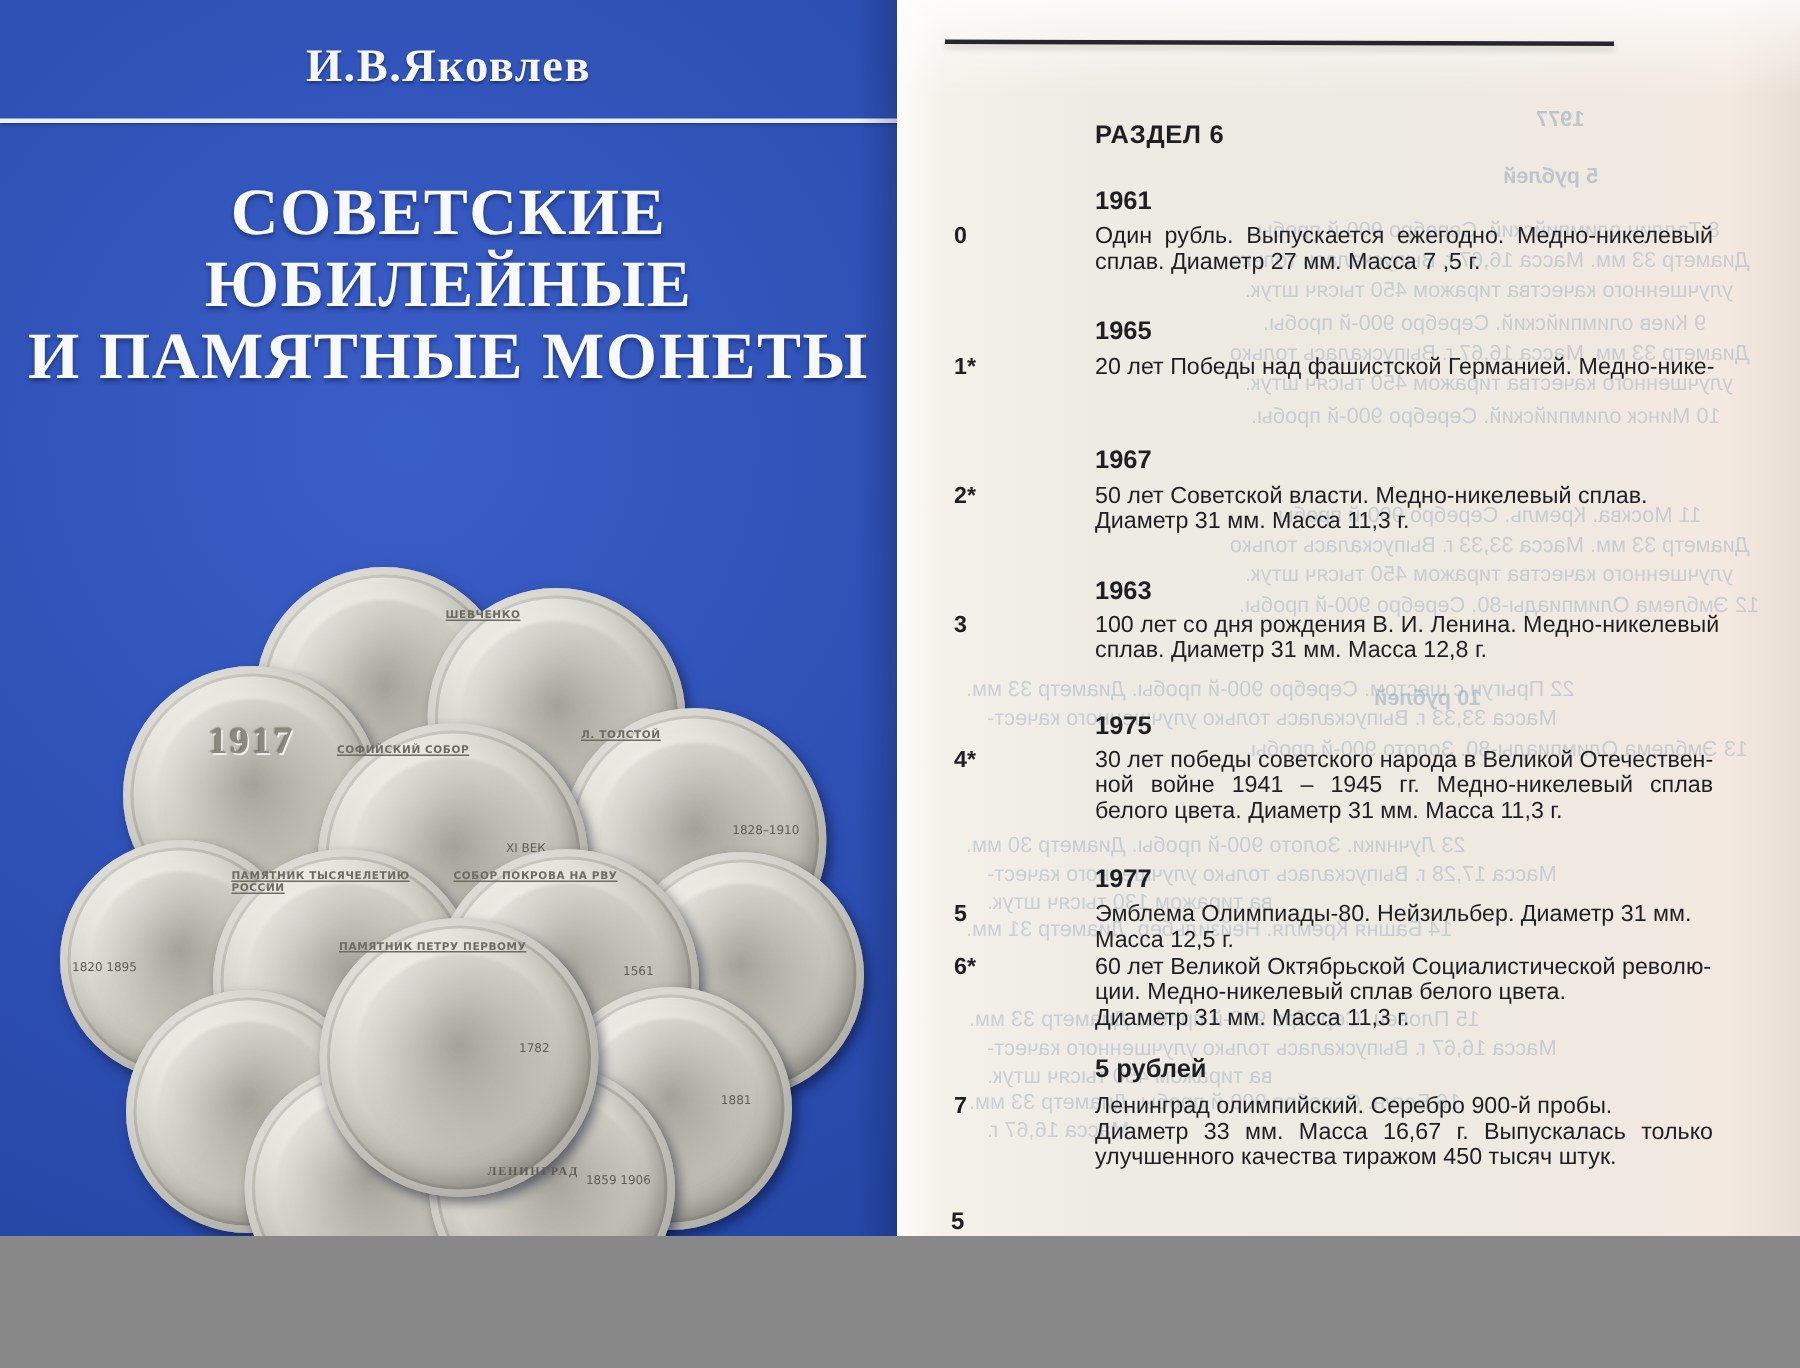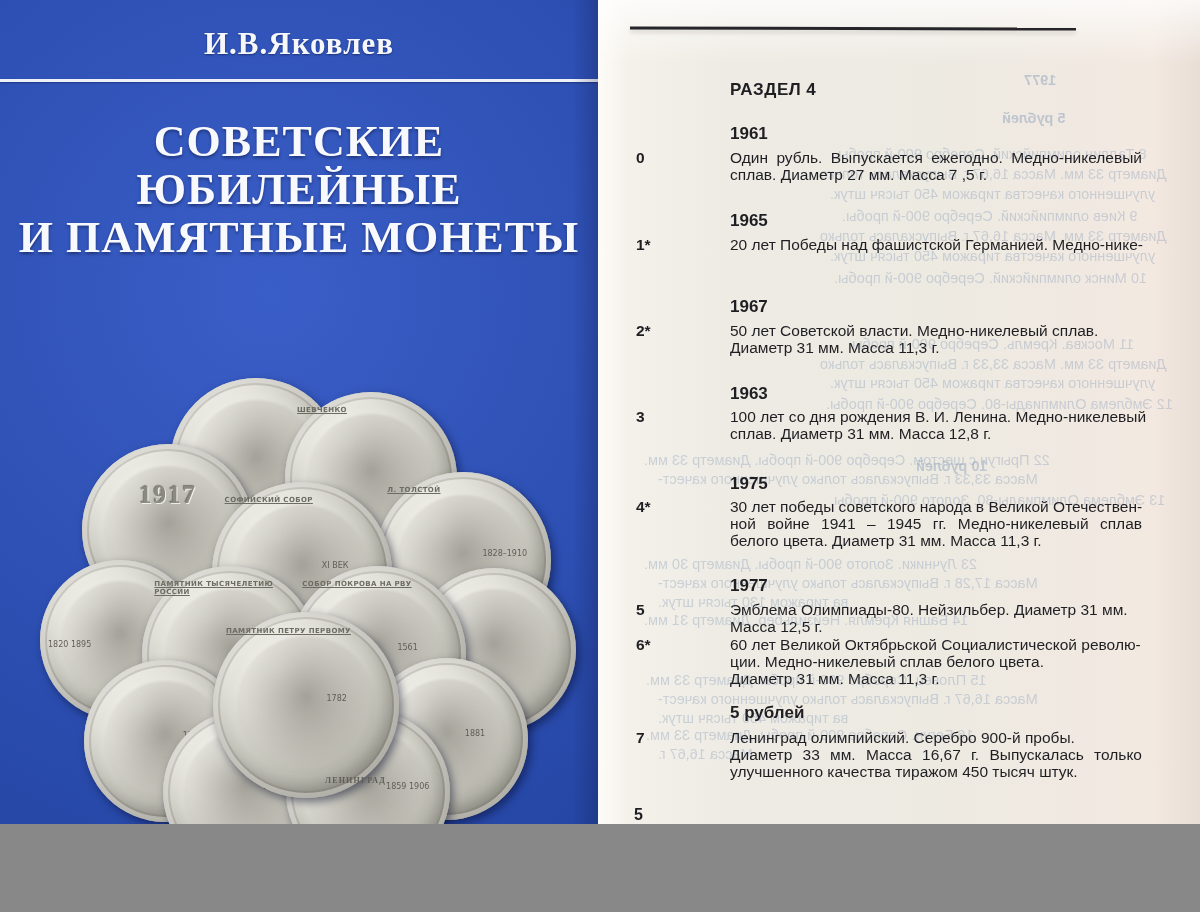--- a/index.html
+++ b/index.html
@@ -29,21 +29,21 @@
       inset -7px -9px 18px rgba(66,66,58,.38), inset 5px 6px 10px rgba(255,255,252,.35),
       3px 4px 8px rgba(5,10,40,.5);}
   .coin::before{content:"";position:absolute;inset:13%;border-radius:50%;
     background:radial-gradient(ellipse at 50% 44%, rgba(96,94,84,.5) 0%, rgba(128,126,116,.3) 40%, rgba(160,158,148,.12) 64%, transparent 80%);
     filter:blur(1.2px);}
   .cl{font-family:"DejaVu Sans",sans-serif;}
   .cl.top{position:absolute;top:8%;left:7%;width:86%;text-align:left;font-size:7px;line-height:8px;
     color:#6d6c63;letter-spacing:.4px;font-weight:bold;z-index:2;text-decoration:underline;}
   .cl.bottom{position:absolute;bottom:7%;left:7%;width:86%;text-align:right;font-size:8px;
     color:#5f5e56;letter-spacing:1.2px;font-weight:bold;z-index:2;font-family:Liberation Serif, serif;}
-  .cl.year{position:absolute;top:44%;right:7%;width:32%;text-align:left;font-size:8px;
+  .cl.year{position:absolute;top:44%;right:7%;width:32%;text-align:center;font-size:8px;
     color:#5f5e56;z-index:2;line-height:9px;}
   .c2 .year{width:64%;right:18%;top:27%;font-size:25px;font-weight:bold;text-align:center;
     font-family:"Liberation Serif",serif;color:#8b8a80;letter-spacing:2px;
     text-shadow:1px 1px 0 rgba(255,255,255,.75), -1px -1px 1px rgba(55,55,45,.55);}
   .c5 .year{left:5%;right:auto;text-align:left;top:50%;}
   .c8 .year{left:8%;right:auto;text-align:left;top:32%;font-size:11px;font-weight:bold;color:#6a6960;}
 
   
   .page{position:absolute;left:598px;top:0;width:602px;height:912px;
     background:linear-gradient(90deg,#fdfcf8 0%,#f4f1ea 5%,#eeebe4 22%,#edeae2 55%,#f0e9e1 78%,#f3e9e1 92%,#e9ded6 100%);
@@ -180,21 +180,21 @@
     <div class="ghost" style="left:46px;top:556px">23  Лучники. Золото 900-й пробы. Диаметр 30 мм.</div>
     <div class="ghost" style="left:60px;top:575px">Масса 17,28 г. Выпускалась только улучшенного качест-</div>
     <div class="ghost" style="left:60px;top:594px">ва тиражом 130 тысяч штук.</div>
     <div class="ghost" style="left:46px;top:612px">14  Башня Кремля. Нейзильбер. Диаметр 31 мм.</div>
     <div class="ghost" style="left:48px;top:672px">15  Пловец. Серебро 900-й пробы. Диаметр 33 мм.</div>
     <div class="ghost" style="left:60px;top:691px">Масса 16,67 г. Выпускалась только улучшенного качест-</div>
     <div class="ghost" style="left:60px;top:710px">ва тиражом 450 тысяч штук.</div>
     <div class="ghost" style="left:48px;top:727px">16  Бегун. Серебро 900-й пробы. Диаметр 33 мм.</div>
     <div class="ghost" style="left:60px;top:746px">Масса 16,67 г.</div>
 
-    <div class="section-title">РАЗДЕЛ 4</div>
+    <div class="section-title">РАЗДЕЛ 6</div>
 
     <div class="yh" style="top:124px">1961</div>
     <div class="item" style="top:149px">
       <span class="num">0</span>
       <div class="lines">
         <div class="line j">Один рубль. Выпускается ежегодно. Медно-никелевый</div>
         <div class="line">сплав. Диаметр 27 мм. Масса 7 ,5 г.</div>
       </div>
     </div>
 

